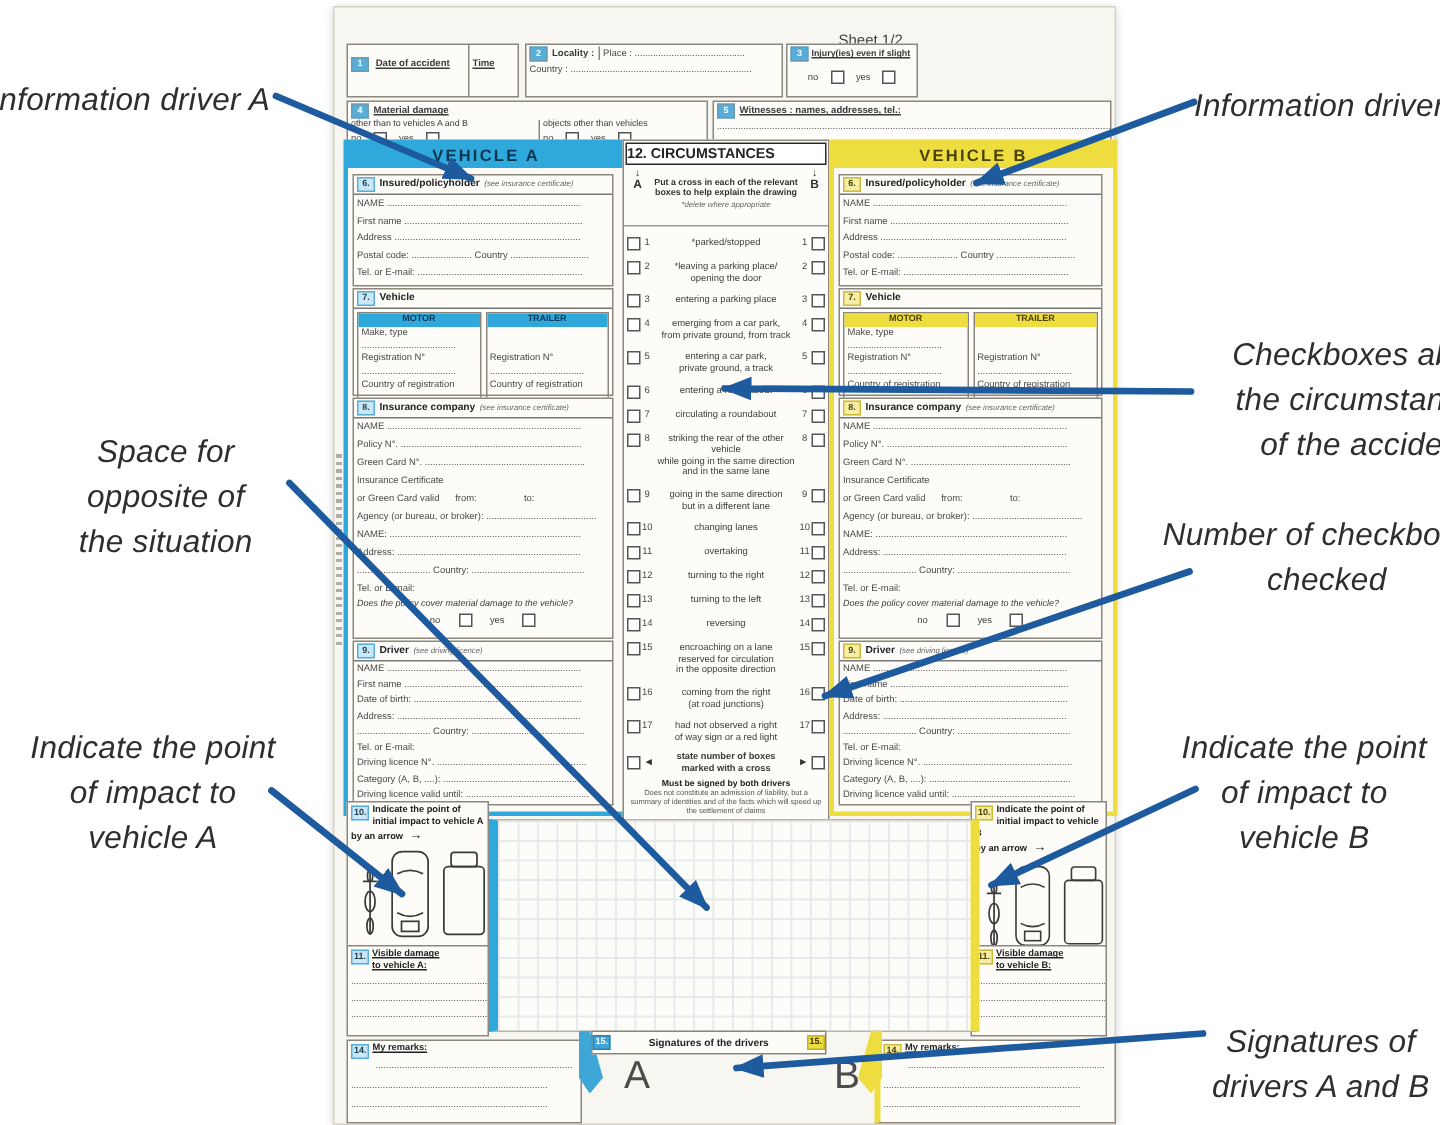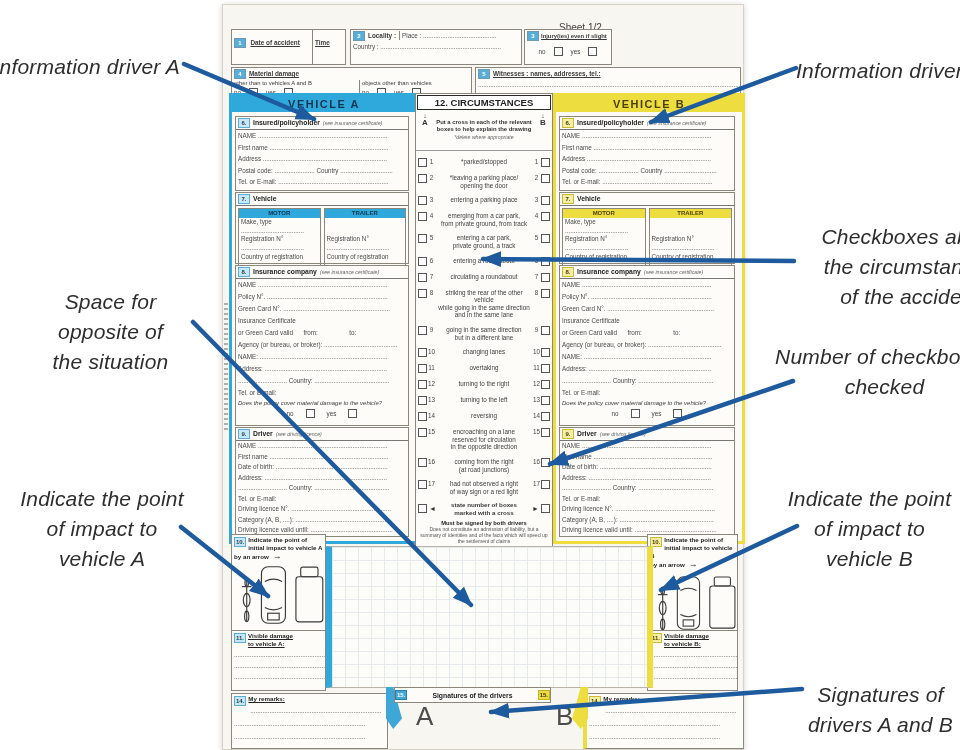--- a/index.html
+++ b/index.html
@@ -44,21 +44,21 @@
   .vheadA{background:#2fa9dc;color:#0d3550;}
   .vheadB{background:#eedd3f;color:#4a3f05;}
   .colA{position:absolute;left:6px;top:88px;width:184px;height:445px;border:3px solid #2fa9dc;background:#fbfaf5;}
   .colB{position:absolute;left:330px;top:88px;width:186px;height:445px;border:3px solid #eedd3f;background:#fbfaf5;}
   .colM{position:absolute;left:192px;top:88px;width:136px;height:453px;border:1px solid #8b877d;background:#fdfcf8;}
   .sec{position:absolute;background:#fdfcf9;border:1px solid #8b877d;}
 
   .subcolhead{height:9px;font-size:6px;font-weight:bold;text-align:center;line-height:9px;}
   .mhA{background:#2fa9dc;color:#0d3550;} .mhB{background:#eedd3f;color:#4a3f05;}
 
-  .c12head{margin:1px;border:1.5px solid #2a2a2a;background:#fff;text-align:center;
+  .c12head{margin:1px;border:1.5px solid #2a2a2a;background:#fff;text-align:left;
            font-size:9.5px;font-weight:bold;line-height:13px;color:#222;}
   .c12sub{display:flex;padding:1px 2px 2px;border-bottom:1px solid #999;}
   .abcol{width:14px;display:flex;flex-direction:column;align-items:center;font-size:8px;font-weight:bold;line-height:8px;color:#333;}
   .abcol .icon{font-size:7px;line-height:7px;}
   .instr{flex:1;text-align:center;font-size:5.9px;font-weight:bold;line-height:7px;white-space:pre-line;color:#333;}
   .instr .note{display:block;margin-top:1px;}
   .crow{display:flex;align-items:flex-start;margin-top:7px;padding:0 2px;font-size:6.3px;line-height:7.6px;}
   .cnum{width:9px;text-align:center;color:#444;flex:none;}
   .clabel{flex:1;text-align:center;white-space:pre-line;color:#3d3d3d;}
   .totalrow{display:flex;align-items:center;margin-top:6px;padding:0 2px;font-size:6.2px;font-weight:bold;}

